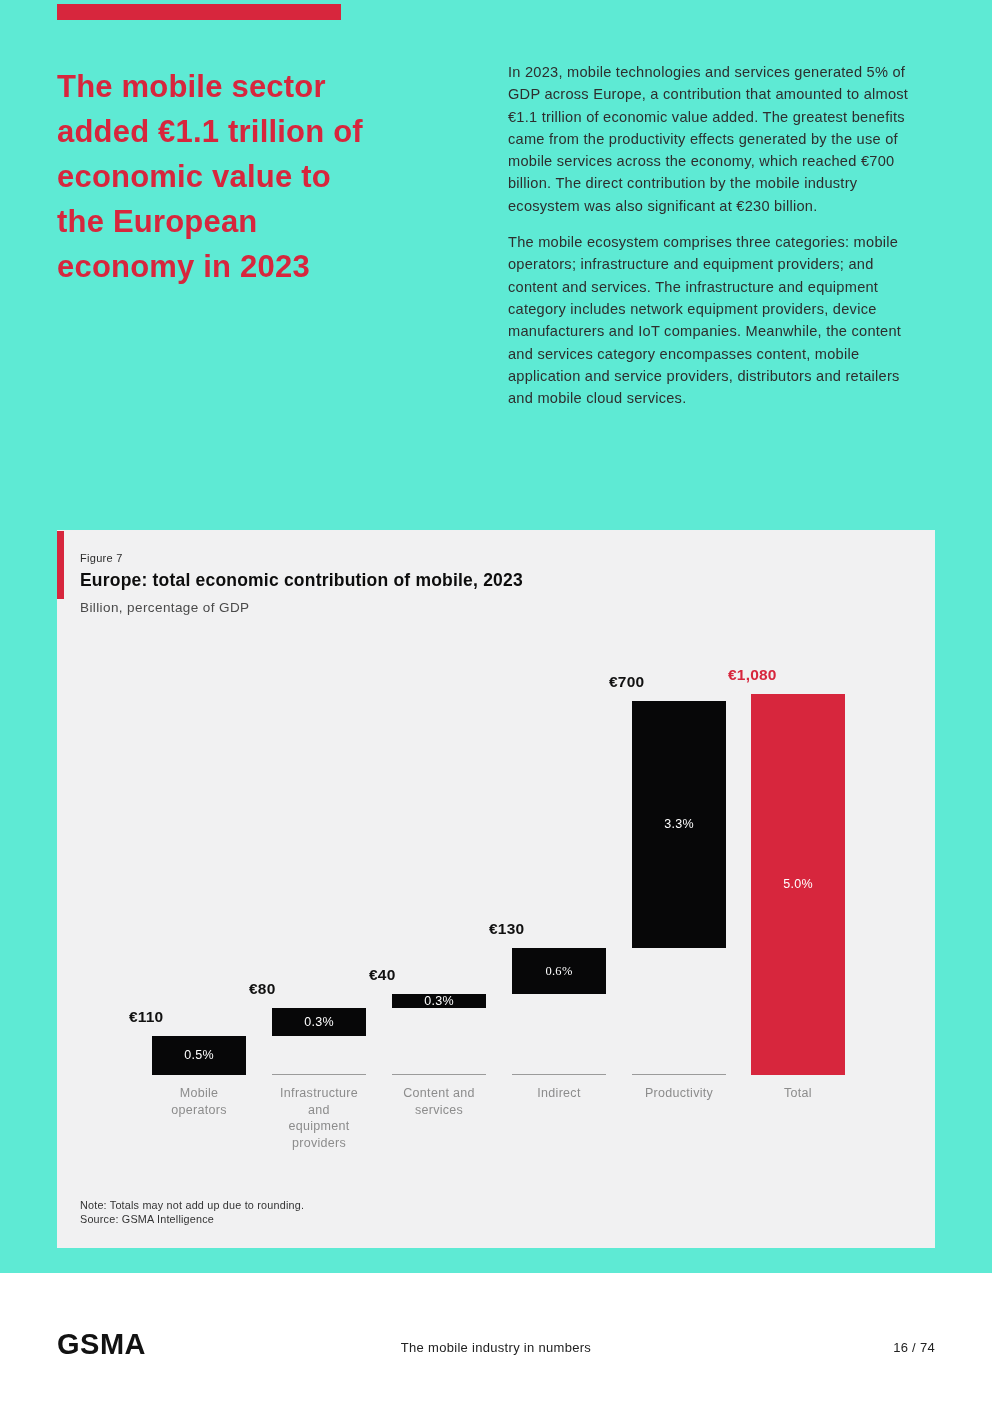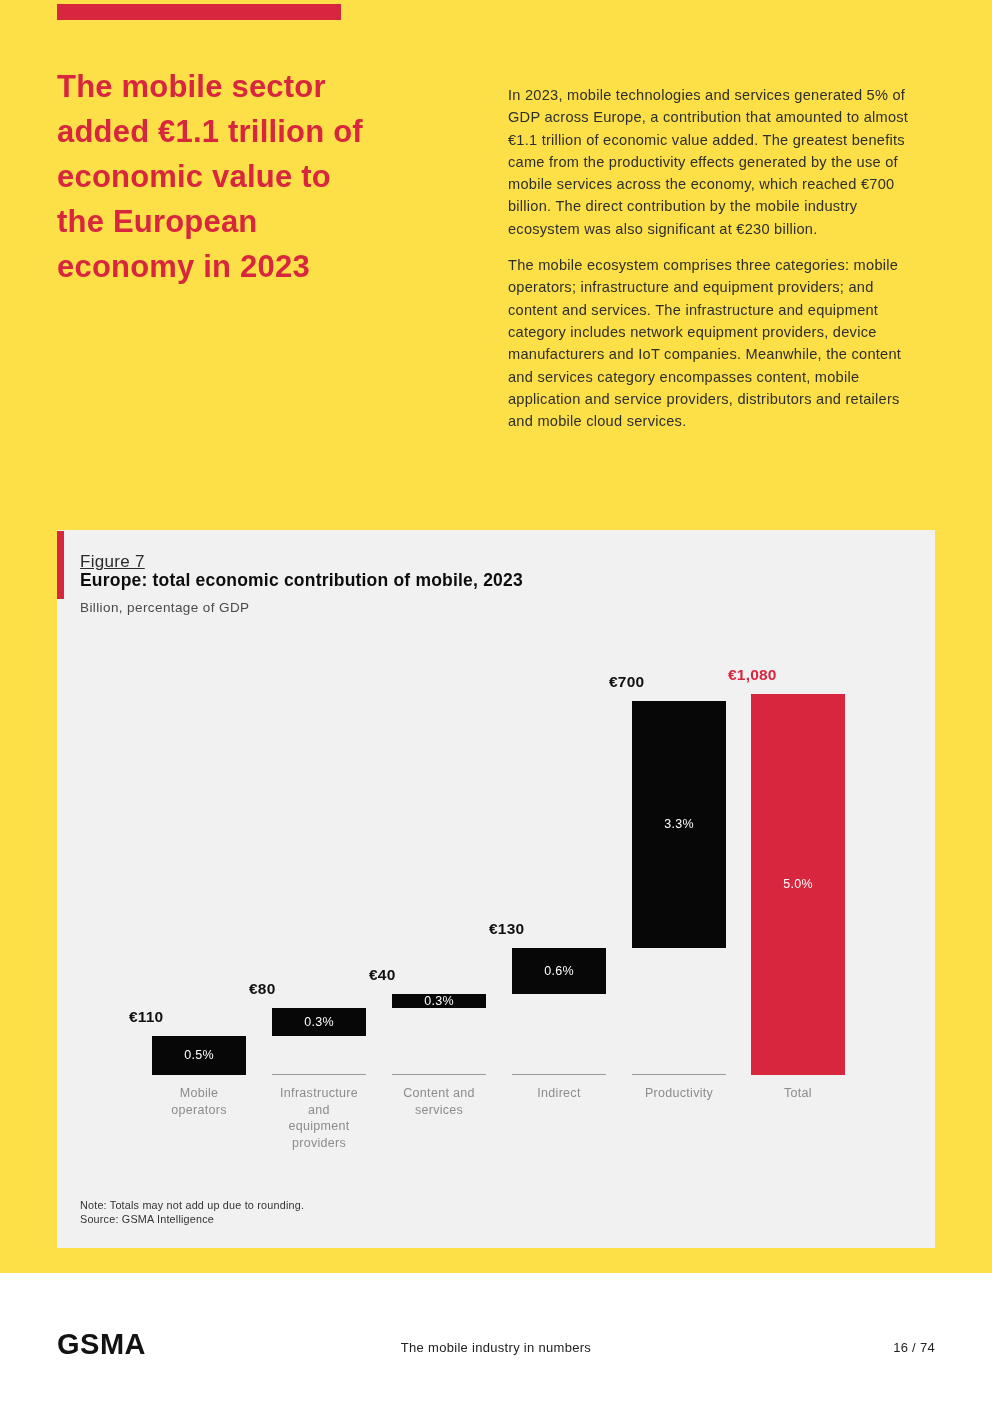--- a/index.html
+++ b/index.html
@@ -2,42 +2,42 @@
 <html style="--accent-red: #D7263D; --bar-black: #070708; --panel-bg: #F1F1F2; --body-text: #2E2E2E; --label-gray: #8C8C8C; --tick-gray: #9B9B9B; --group-grad-top: #A9A9AB; --group-grad-mid: #CFCFD1; --group-grad-bottom: #EDEDEE;"><head>
 <meta charset="utf-8">
 <title>GSMA Report Page</title>
 <style>
   * { margin:0; padding:0; box-sizing:border-box; }
   html,body { background:#ffffff; }
   body {
     width:992px; height:1403px; position:relative; overflow:hidden;
     font-family:"Liberation Sans","DejaVu Sans",sans-serif;
   }
-  .page { position:absolute; left:0; top:0; width:992px; height:1273px; background:#fde047; }
+  .page { position:absolute; left:0; top:0; width:992px; height:1273px; background:#5eead4; }
 
   .top-red-bar { position:absolute; left:57px; top:4px; width:284px; height:16px; background:var(--accent-red); }
 
   .headline {
     position:absolute; left:57px; top:64px; width:440px;
     font-size:31px; line-height:45px; font-weight:bold;
     color:var(--accent-red); letter-spacing:0.2px;
   }
 
   .body-col {
-    position:absolute; left:508px; top:84px; width:414px;
+    position:absolute; left:508px; top:61px; width:414px;
     color:var(--body-text); font-size:14.6px; line-height:22.3px; letter-spacing:0.25px;
   }
   .body-col p + p { margin-top:14px; }
 
   .figure-panel {
     position:absolute; left:57px; top:530px; width:878px; height:718px;
     background:var(--panel-bg);
   }
   .figure-accent { position:absolute; left:0; top:1px; width:7px; height:68px; background:var(--accent-red); }
-  .figure-label { position:absolute; left:23px; top:22px; font-size:17px; color:#2b2b2b; letter-spacing:0.3px;text-decoration:underline; }
+  .figure-label { position:absolute; left:23px; top:22px; font-size:11px; color:#2b2b2b; letter-spacing:0.3px; }
   .figure-title { position:absolute; left:23px; top:40px; font-size:17.5px; font-weight:bold; color:#0d0d0d; letter-spacing:0.2px; }
   .figure-subtitle { position:absolute; left:23px; top:70px; font-size:13.5px; color:#4a4a4a; letter-spacing:0.4px; }
 
   .chart-area { position:absolute; left:0; top:0; width:878px; height:718px; }
 
   .group-box {
     position:absolute; left:83px; top:298px; width:354px; height:247px;
     background:linear-gradient(180deg, var(--group-grad-top), var(--group-grad-mid) 52%, var(--group-grad-bottom));
   }
   .group-label {
@@ -91,21 +91,21 @@
         </div>
         <div class="bar-value" style="left: 192px; top: 450px; width: 140px; color: rgb(17, 17, 17);">€80</div>
         <div class="cat-label" style="left: 187px; top: 555px; width: 150px;">Infrastructure<br>and<br>equipment<br>providers</div>
         <div class="axis-tick" style="left: 335px; top: 544px; width: 94px;"></div>
         <div class="chart-bar" style="left: 335px; top: 464px; width: 94px; height: 14px; background: rgb(7, 7, 8);">
           <span class="pct">0.3%</span>
         </div>
         <div class="bar-value" style="left: 312px; top: 436px; width: 140px; color: rgb(17, 17, 17);">€40</div>
         <div class="cat-label" style="left: 307px; top: 555px; width: 150px;">Content and<br>services</div>
         <div class="axis-tick" style="left: 455px; top: 544px; width: 94px;"></div>
-        <div class="chart-bar" style="left: 455px; top: 418px; width: 94px; height: 46px; background: rgb(7, 7, 8);">
+        <div class="chart-bar" style="left: 455px; top: 418px; width: 94px; height: 46px; background: rgb(7, 7, 8); font-family: Liberation Serif, serif;">
           <span class="pct">0.6%</span>
         </div>
         <div class="bar-value" style="left: 432px; top: 390px; width: 140px; color: rgb(17, 17, 17);">€130</div>
         <div class="cat-label" style="left: 427px; top: 555px; width: 150px;">Indirect</div>
         <div class="axis-tick" style="left: 575px; top: 544px; width: 94px;"></div>
         <div class="chart-bar" style="left: 575px; top: 171px; width: 94px; height: 247px; background: rgb(7, 7, 8);">
           <span class="pct">3.3%</span>
         </div>
         <div class="bar-value" style="left: 552px; top: 143px; width: 140px; color: rgb(17, 17, 17);">€700</div>
         <div class="cat-label" style="left: 547px; top: 555px; width: 150px;">Productivity</div>

